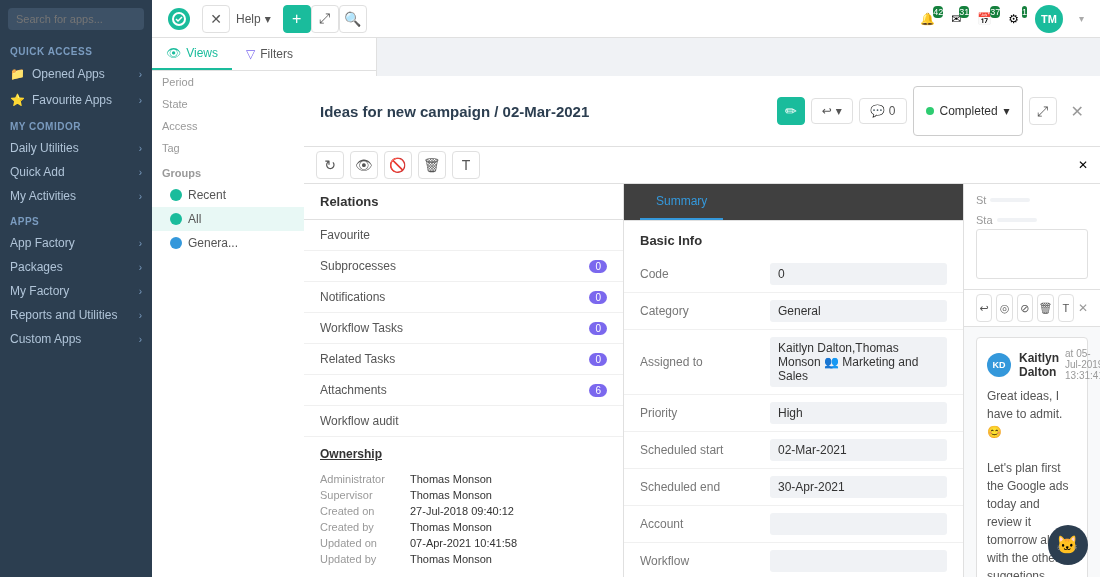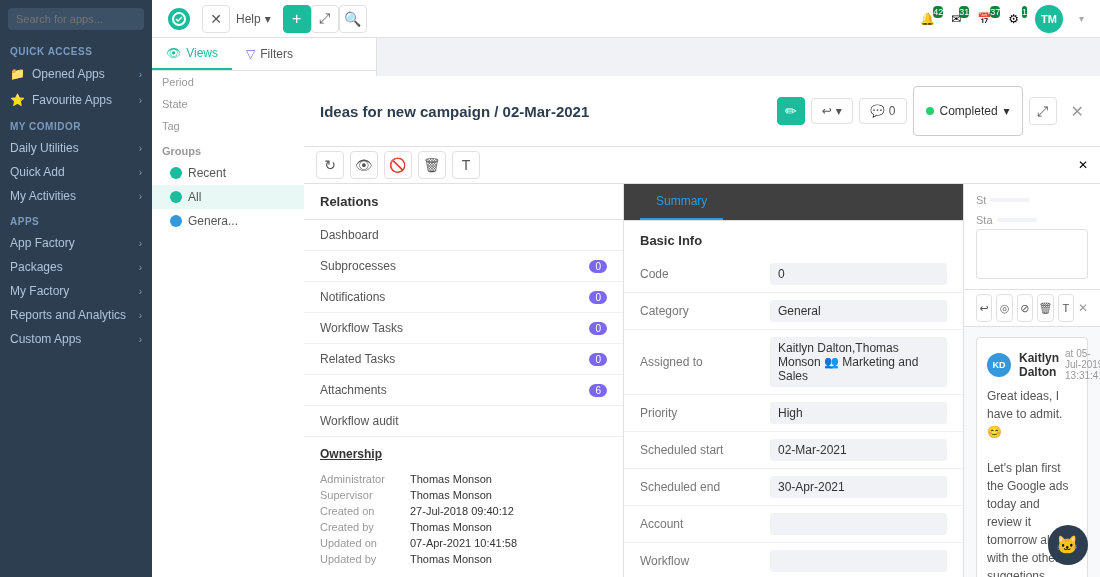--- a/index.html
+++ b/index.html
@@ -131,21 +131,21 @@
   </div>
   <div class="sidebar-item">
     <span>Packages</span>
     <span class="chevron">›</span>
   </div>
   <div class="sidebar-item">
     <span>My Factory</span>
     <span class="chevron">›</span>
   </div>
   <div class="sidebar-item">
-    <span>Reports and Analytics</span>
+    <span>Reports and Utilities</span>
     <span class="chevron">›</span>
   </div>
   <div class="sidebar-item">
     <span>Custom Apps</span>
     <span class="chevron">›</span>
   </div>
 </div>
 
 <div class="main">
 
@@ -200,20 +200,23 @@
           <span>Filters</span>
         </div>
       </div>
       <div class="period-row">
         <span class="period-label">Period</span>
       </div>
       <div class="period-row">
         <span class="period-label">State</span>
       </div>
       <div class="period-row">
+        <span class="period-label">Access</span>
+      </div>
+      <div class="period-row">
         <span class="period-label">Tag</span>
       </div>
       <div style="padding: 8px 10px 4px; font-size: 11px; color: #999; font-weight: 600;">Groups</div>
       <div class="group-item">
         <span class="group-icon-circle" style="background:#1abc9c;"></span>
         <span>Recent</span>
       </div>
       <div class="group-item" style="background:#e8f8f5;">
         <span class="group-icon-circle" style="background:#1abc9c;"></span>
         <span>All</span>
@@ -256,21 +259,21 @@
           <div class="modal-btn-icon">🗑</div>
           <div class="modal-btn-icon">T</div>
           <div style="margin-left:auto;">✕</div>
         </div>
 
         <div class="modal-body">
 
           <div class="modal-left">
             <div class="relations-header">Relations</div>
             <div class="relations-item">
-              <span>Dashboard</span>
+              <span>Favourite</span>
             </div>
             <div class="relations-item">
               <span>Subprocesses</span>
               <span class="relations-badge">0</span>
             </div>
             <div class="relations-item">
               <span>Notifications</span>
               <span class="relations-badge">0</span>
             </div>
             <div class="relations-item">

